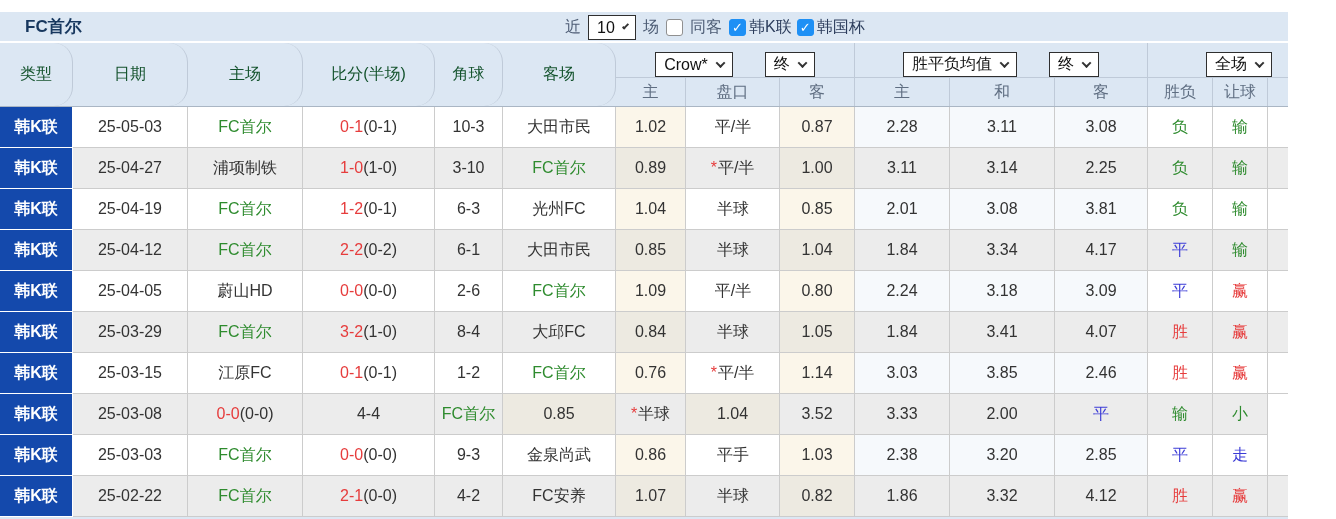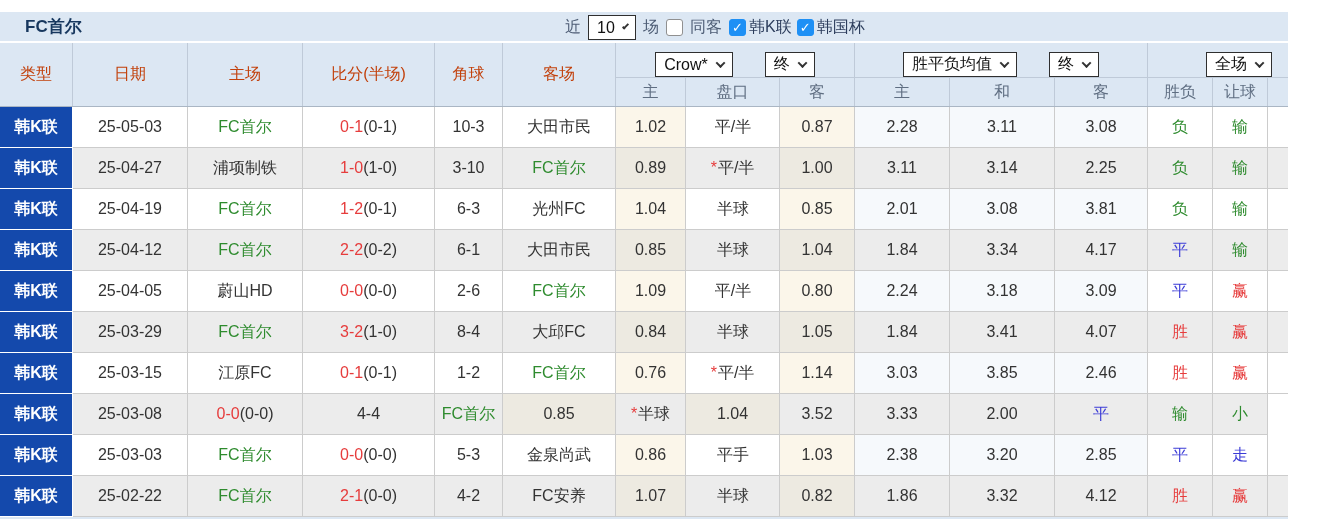--- a/index.html
+++ b/index.html
@@ -39,21 +39,21 @@
   .cb .ck { color:#fff; font-size:13px; font-weight:bold; line-height:1; }
 
   
   .hband {
     display:grid; grid-template-columns:var(--cols); grid-template-rows:34px 29px;
     background:var(--hdr-bg); border-bottom:1px solid #aab6c4;
     width:1368px;
   }
   .h-merged {
     grid-row:1/3; display:flex; align-items:center; justify-content:center;
-    font-size:16px; color:#c2410c; border-right:1px solid var(--hgrid);
+    font-size:16px; color:#14532d; border-right:1px solid var(--hgrid);border-radius:19px;
   }
   .h-drop { grid-row:1; display:flex; align-items:flex-end; justify-content:center; gap:32px; border-right:1px solid var(--hgrid); }
   .h-drop.scope { padding-left:58px; justify-content:flex-start; border-right:none; }
   .h-sub {
     grid-row:2; display:flex; align-items:center; justify-content:center;
     font-size:16px; color:#5f6e82; border-top:1px solid var(--hgrid); border-right:1px solid var(--hgrid);
   }
 
   
   .rows { width:1368px; }
@@ -560,21 +560,21 @@
           <span>25-03-03</span>
         </div>
     <div class="td">
           <span class="c-green">FC首尔</span>
         </div>
     <div class="td">
           <span class="score-main">0-0</span>
           <span>(0-0)</span>
         </div>
     <div class="td">
-          <span>5-3</span>
+          <span>9-3</span>
         </div>
     <div class="td">
           <span class="c-dark">金泉尚武</span>
         </div>
     <div class="td warm">
           <span>0.86</span>
         </div>
     <div class="td">
           <span class="star"></span>
           <span>平手</span>

